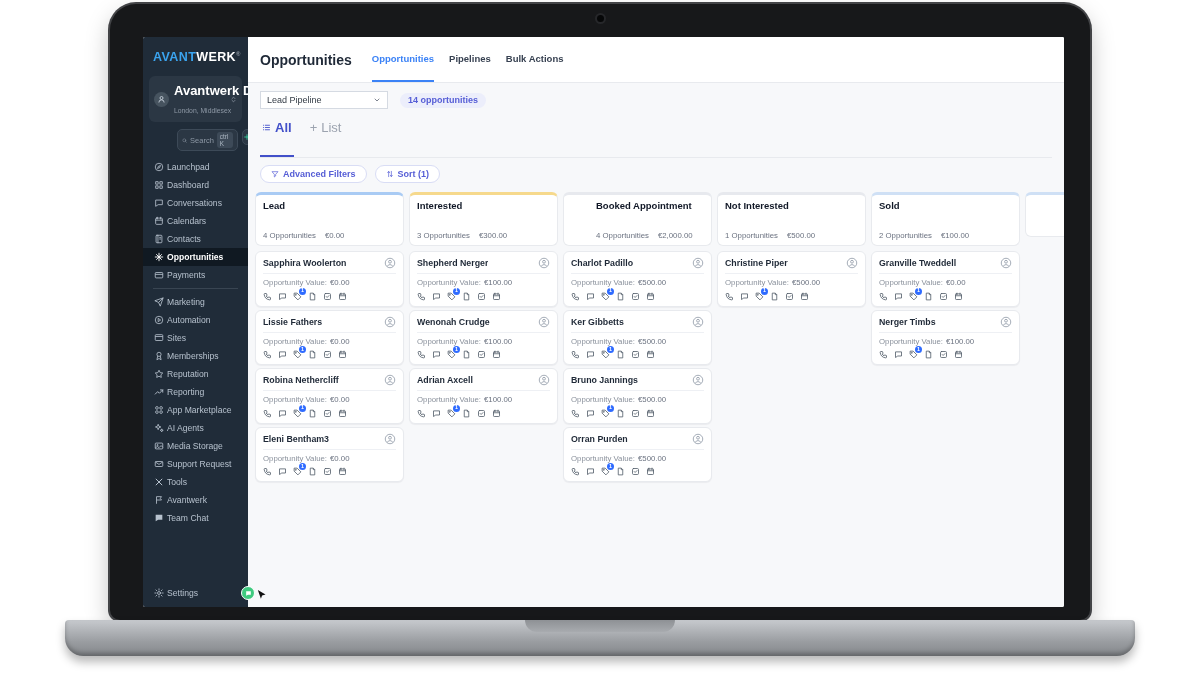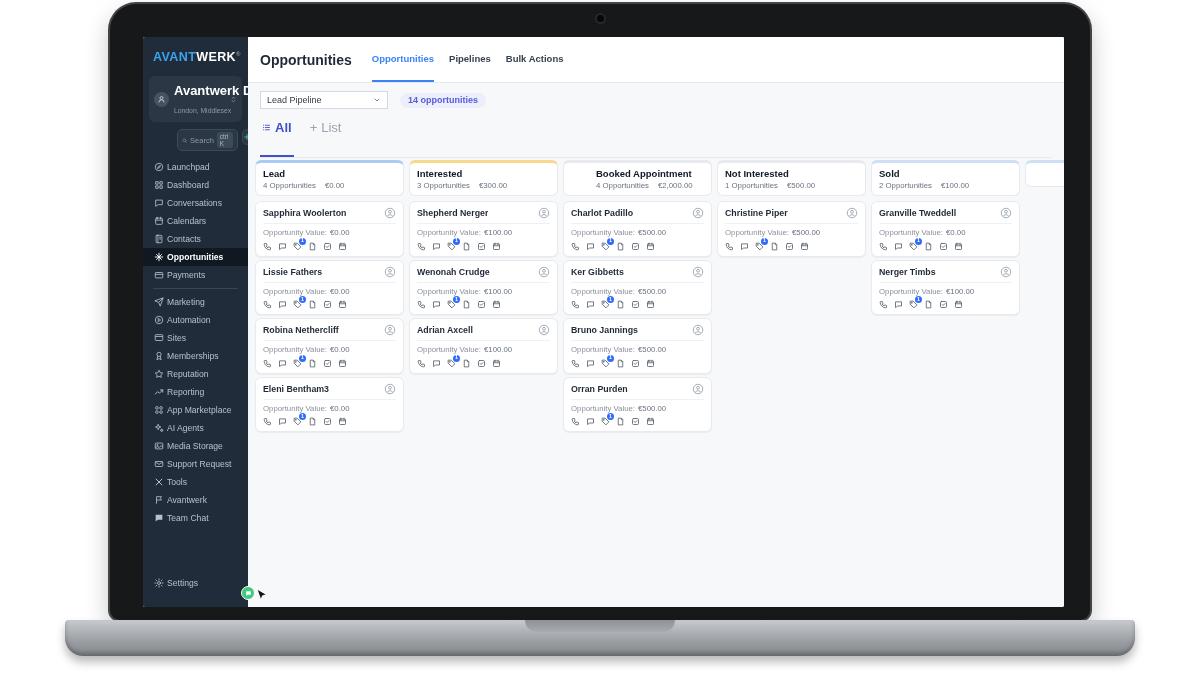--- a/index.html
+++ b/index.html
@@ -32,21 +32,21 @@
   .search-row { display:flex; gap:4px; margin:4px 6px 2px;padding-left:28px; }
   .searchbox { flex:1; background:#2b3744; border:1px solid #3d4a58; border-radius:5px; display:flex; align-items:center; gap:3px; padding:2px 4px; color:#8d98a5; }
   .searchbox .ph { font-size:7.5px; flex:1; }
   .kbd { background:#3d4a58; color:#aeb9c5; border-radius:3px; font-size:6.3px; padding:1px 3px; }
   .plus-btn { width:16px; height:16px; background:#2b3744; border:1px solid #3d4a58; border-radius:5px; color:#35d3a0; display:grid; place-items:center; }
   nav { margin-top:5px; flex:1; }
   .nav-item { display:flex; align-items:center; gap:3px; padding:4px 11px; font-size:8.6px; color:#b7c2ce; cursor:pointer; white-space:nowrap; }
   .nav-item.active { background:#101922; color:#fff; font-weight:700; }
   .nav-divider { border-top:1px solid #394552; margin:4px 10px; }
   .nicon, .nicon svg { width:10px; height:10px; flex:none; display:block; }
-  .settings-item { padding:7px 11px 19px; }
+  .settings-item { padding:7px 11px 9px; }
   .chat-widget { position:absolute; right:-7px; bottom:7px; width:14px; height:14px; border-radius:50%;
     background:#3fca7f; border:1.5px solid #fff; color:#fff; display:grid; place-items:center; z-index:5; }
   .chat-widget svg { width:7px; height:7px; }
 
   
   .main { flex:1; display:flex; flex-direction:column; background:#f7f8fa; min-width:0; position:relative; }
   .hdr { background:#fff; border-bottom:1px solid #e8eaee; height:46px; flex:none; display:flex; align-items:stretch; padding:0 12px; gap:20px; }
   .page-title { font-size:14px; font-weight:700; color:#1f2937; align-self:center; }
   .hdr-tabs { display:flex; gap:15px; }
   .htab { font-size:9.5px; font-weight:600; color:#374151; display:flex; align-items:center; border-bottom:2px solid transparent; cursor:pointer; }
@@ -66,21 +66,21 @@
   .tb-row3 { display:flex; gap:8px; padding:7px 0; }
   .pill { display:flex; align-items:center; gap:4px; border:1px solid #d9ddf5; background:#fff; color:#565ed6;
     font-size:9px; font-weight:600; border-radius:12px; padding:3px 10px; cursor:pointer; }
   .pill svg { width:8px; height:8px; }
 
   
   .board { flex:1; display:flex; gap:5px; padding:2px 7px 8px; overflow:hidden; }
   .col { width:149px; flex:none; display:flex; flex-direction:column; gap:5px; }
   .col-head { background:#fff; border:1px solid #e8eaee; border-top:3px solid #e7e9ee; border-radius:6px; padding:5px 7px; }
   .col-title { font-size:9.5px; font-weight:700; color:#111827; min-height:11px; }
-  .col-sub { display:flex; gap:9px; font-size:7.8px; color:#6b7280; margin-top:2px; }
+  .col-sub { display:flex; gap:9px; font-size:7.8px; color:#6b7280; margin-top:20px; }
   .col-cards { display:flex; flex-direction:column; gap:3px; }
   .card { background:#fff; border:1px solid #e8eaee; border-radius:6px; padding:5px 7px; box-shadow:0 1px 1px rgba(16,24,40,.05); cursor:pointer; }
   .card-top { display:flex; align-items:center; justify-content:space-between; }
   .card-name { font-size:8.8px; font-weight:700; color:#1f2937; white-space:nowrap; overflow:hidden; }
   .card-avatar { color:#9aa3af; display:grid; place-items:center; }
   .card-avatar svg { width:12px; height:12px; }
   .card-divider { border-top:1px solid #eef0f4; margin:4px 0; }
   .card-value { font-size:7.8px; color:#8a919c; }
   .card-value .amt { color:#6b7280; margin-left:3px; }
   .card-icons { display:flex; align-items:center; gap:6px; margin-top:4.5px; color:#55606c; }
@@ -548,20 +548,34 @@
                 <use href="#i-list"></use>
               </svg>
             <span>All</span>
           </span>
           <span class="vtab inactive">
             <span>+</span>
             <span>List</span>
           </span>
         </div>
 
+        <div class="tb-row3">
+          <span class="pill">
+            <svg>
+                <use href="#i-funnel"></use>
+              </svg>
+            <span>Advanced Filters</span>
+          </span>
+          <span class="pill">
+            <svg>
+                <use href="#i-sort"></use>
+              </svg>
+            <span>Sort (1)</span>
+          </span>
+        </div>
       </div>
 
       <div class="board">
           <div class="col">
     <div class="col-head" style="border-top-color: rgb(169, 203, 244);">
       <div class="col-title">Lead</div>
       <div class="col-sub">
         <span class="col-count">4 Opportunities</span>
         <span class="col-total">€0.00</span>
       </div>

